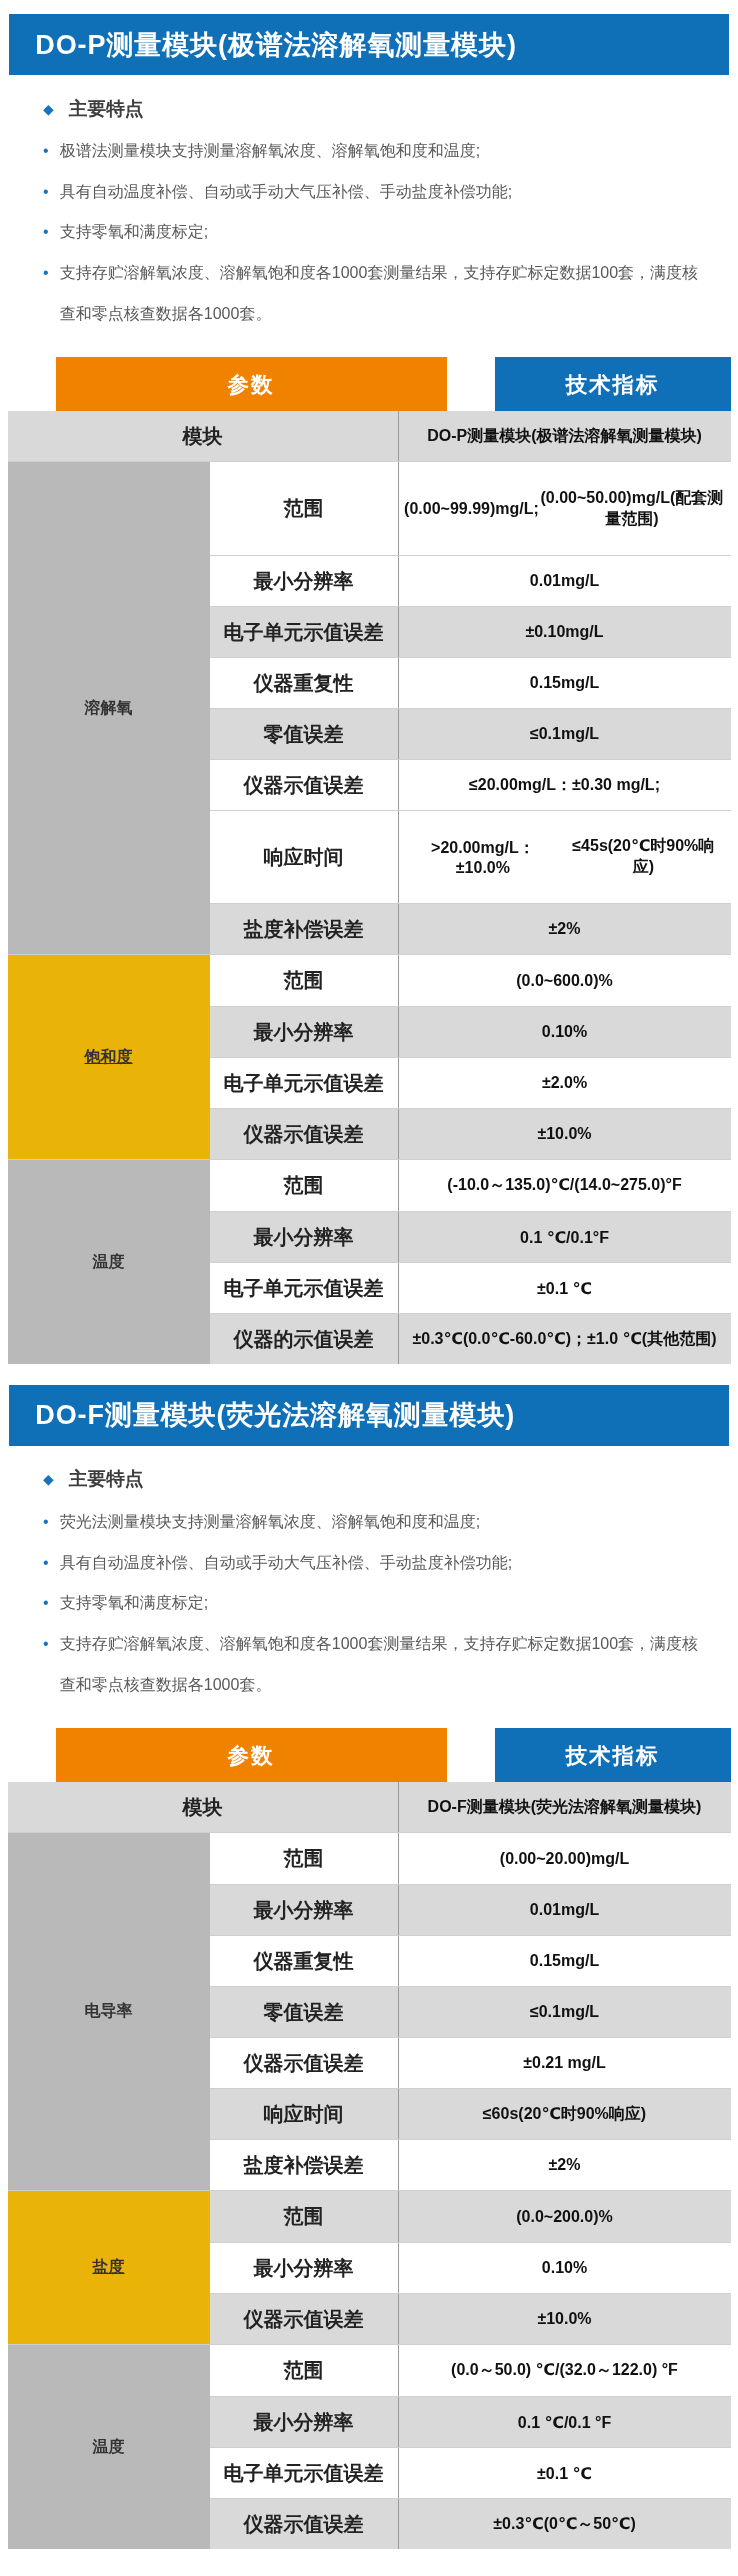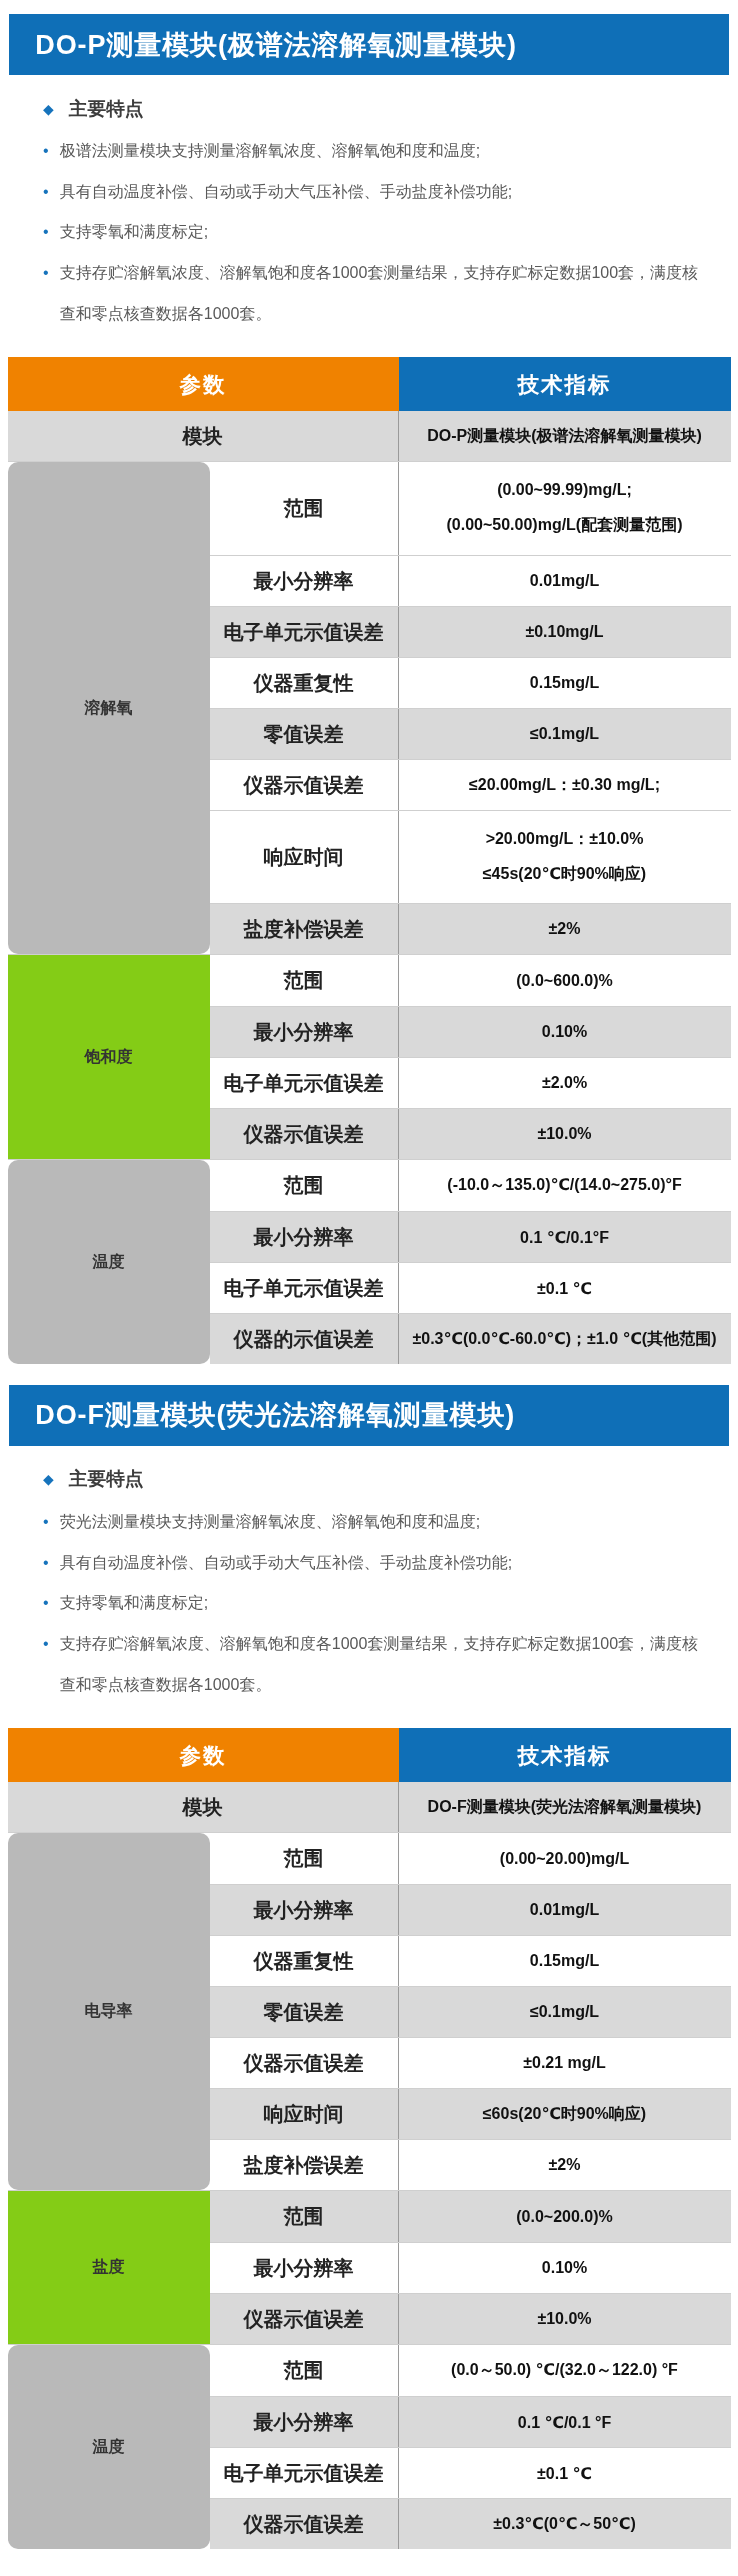--- a/index.html
+++ b/index.html
@@ -46,21 +46,21 @@
     line-height: 2.55;
   }
   .feature .dot-glyph { color: #1673bc; font-size: 16px; }
   .feature .ftext { flex: 1; }
 
   
   .spec-table { margin: 0 7.5px; }
   .thead { display: flex; height: 54px; }
   .th {
     display: flex; align-items: center; justify-content: center;
-    color: #fff; font-size: 21.5px; font-weight: bold; letter-spacing: 1.9px;
+    color: #fff; font-size: 21.5px; font-weight: bold; letter-spacing: 1.9px; margin-left: 48px;
   }
   .th-param { width: 391px; background: #f08200; }
   .th-spec  { flex: 1; background: #0f6fb7; }
 
   .module-row { display: flex; height: 50px; background: #d9d9d9; }
   .module-label {
     width: 391px; display: flex; align-items: center; justify-content: center;
     font-size: 20px; font-weight: bold; color: #222;
     border-right: 0.9px solid #9a9a9a;
   }
@@ -68,39 +68,39 @@
     flex: 1; display: flex; align-items: center; justify-content: center;
     font-size: 16px; font-weight: bold; color: #111;
   }
 
   .tgroup { display: flex; border-top: 0.9px solid #cfcfcf; }
   .group-cell {
     width: 202px;
     display: flex; align-items: center; justify-content: center;
     font-size: 16px; font-weight: bold; color: #333;
   }
-  .shade-dark  { background: #b9b9b9; border-radius: 10px; }
-  .shade-light { background: #84cc16; }
+  .shade-dark  { background: #b9b9b9; }
+  .shade-light { background: #eab308; text-decoration: underline; }
   .group-rows { flex: 1; display: flex; flex-direction: column; }
 
   .trow { display: flex; min-height: 51px; flex: 1; }
   .trow + .trow { border-top: 0.9px solid #cfcfcf; }
   .trow.tall { min-height: 93px; }
   .bg-gray  { background: #d9d9d9; }
   .bg-white { background: #ffffff; }
   .pcell {
     width: 189px;
     display: flex; align-items: center; justify-content: center;
     font-size: 20px; font-weight: bold; color: #222;
     border-right: 0.9px solid #9a9a9a;
     text-align: center;
   }
   .vcell {
     flex: 1;
-    display: flex; flex-direction: column;
+    display: flex; 
     align-items: center; justify-content: space-evenly;
     font-size: 16px; font-weight: bold; color: #111;
     text-align: center;
     padding: 3.7px 5.6px;
   }
 </style>
 </head>
 <body>
 
 <div class="page">

